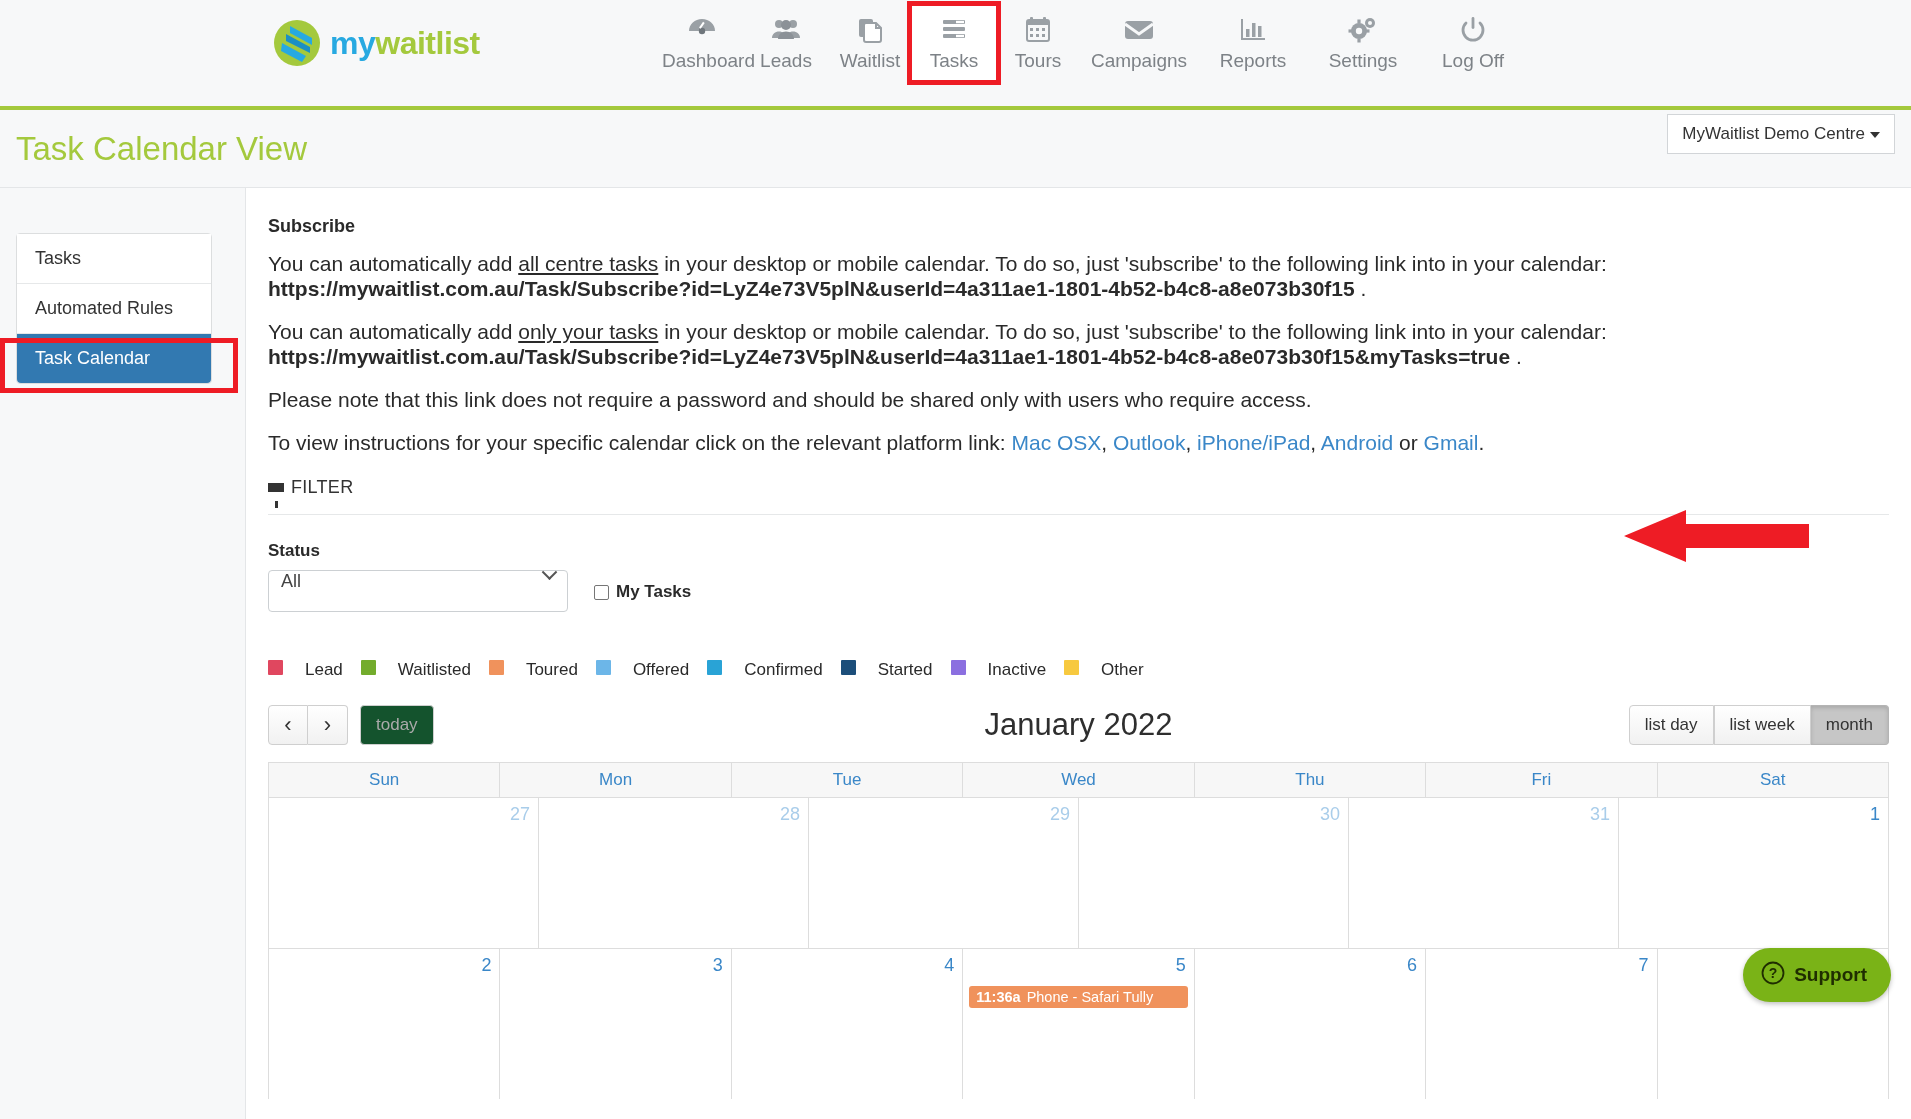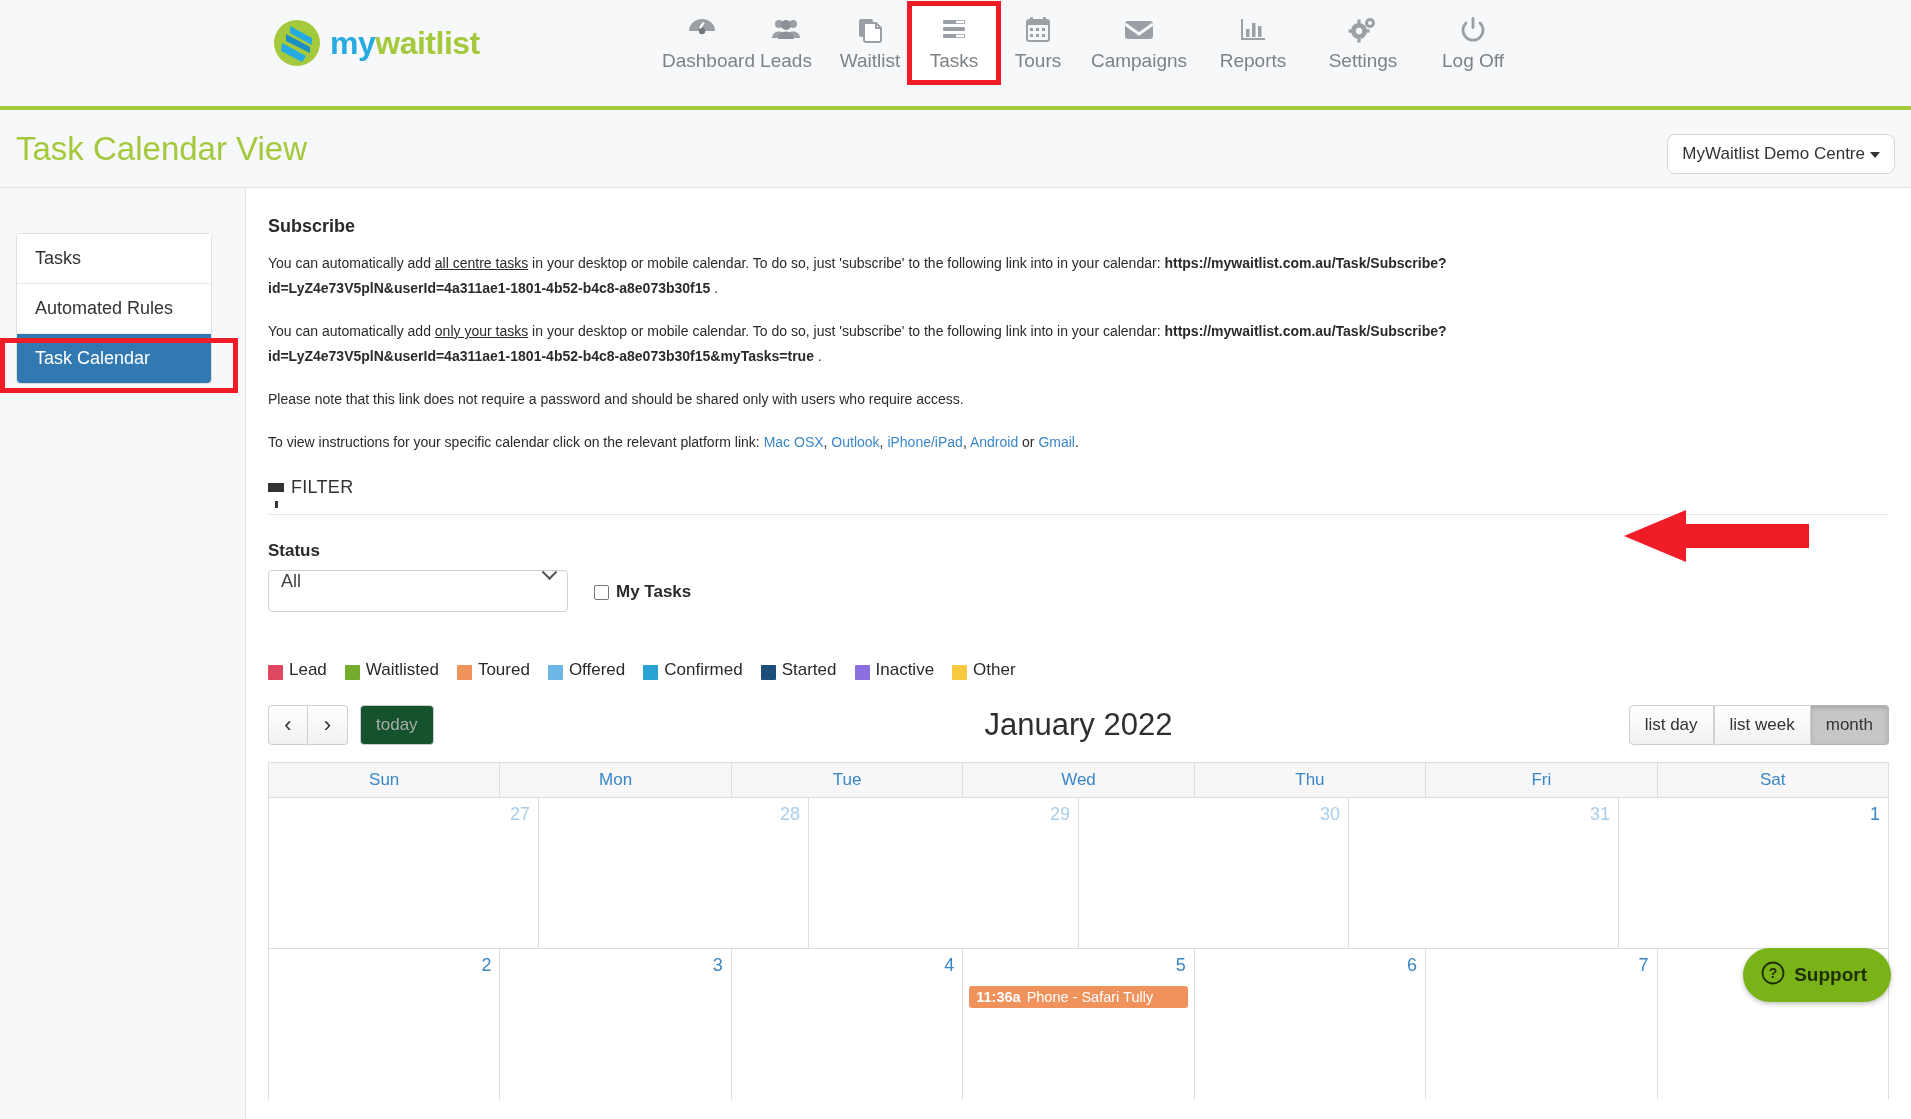--- a/index.html
+++ b/index.html
@@ -66,24 +66,24 @@
     position: relative;
     height: 78px;
     background: #f7f8f9;
     border-bottom: 1px solid #e4e6e8;
   }
   .page-title {
     position: absolute; left: 16px; top: 20px;
     font-size: 33px; color: #a4c93d; font-weight: normal;
   }
   .centre-btn {
-    position: absolute; right: 16px; top: 24px;
+    position: absolute; right: 16px; top: 4px;
     border: 1px solid #d2d5d8;
     background: #ffffff;
-    border-radius: 8px;
+    border-radius: 0;
     padding: 9px 14px;
     font-size: 17px;
     color: #333;
     cursor: pointer;
     white-space: nowrap;
   }
   .caret {
     display: inline-block;
     width: 0; height: 0;
     border-left: 5px solid transparent;
@@ -143,21 +143,21 @@
     position: relative;
     overflow: hidden;
   }
 
   
   .sub-title {
     font-size: 18px; font-weight: bold; color: #2a2a2a;
     margin: 0 0 14px 0;
   }
   .sub-p {
-    font-size: 14px;
+    font-size: 21px;
     line-height: 25px;
     color: #2a2a2a;
     margin: 0 0 18px 0;
     max-width: 1390px;
   }
   .sub-p u { text-decoration: underline; }
   .sub-url { font-weight: bold; color: #2a2a2a; }
   .link { color: #3a87c8; text-decoration: none; cursor: pointer; }
 
   .filter-toggle {
@@ -230,21 +230,21 @@
     background: #fff;
     border-radius: 2px;
   }
 
   
   .legend {
     display: flex; align-items: center;
     gap: 18px;
     margin-top: 48px;
   }
-  .legend-item { display: flex; align-items: flex-end; gap: 6px; font-size: 17px; color: #2a2a2a; }
+  .legend-item { display: flex; align-items: flex-start; gap: 22px; font-size: 17px; color: #2a2a2a; }
   .swatch { width: 15px; height: 15px; display: inline-block; border-radius: 1px; }
 
   
   .cal-toolbar {
     display: flex; align-items: center;
     margin-top: 22px;
     position: relative;
     height: 46px;
   }
   .btn-group { display: flex; }

